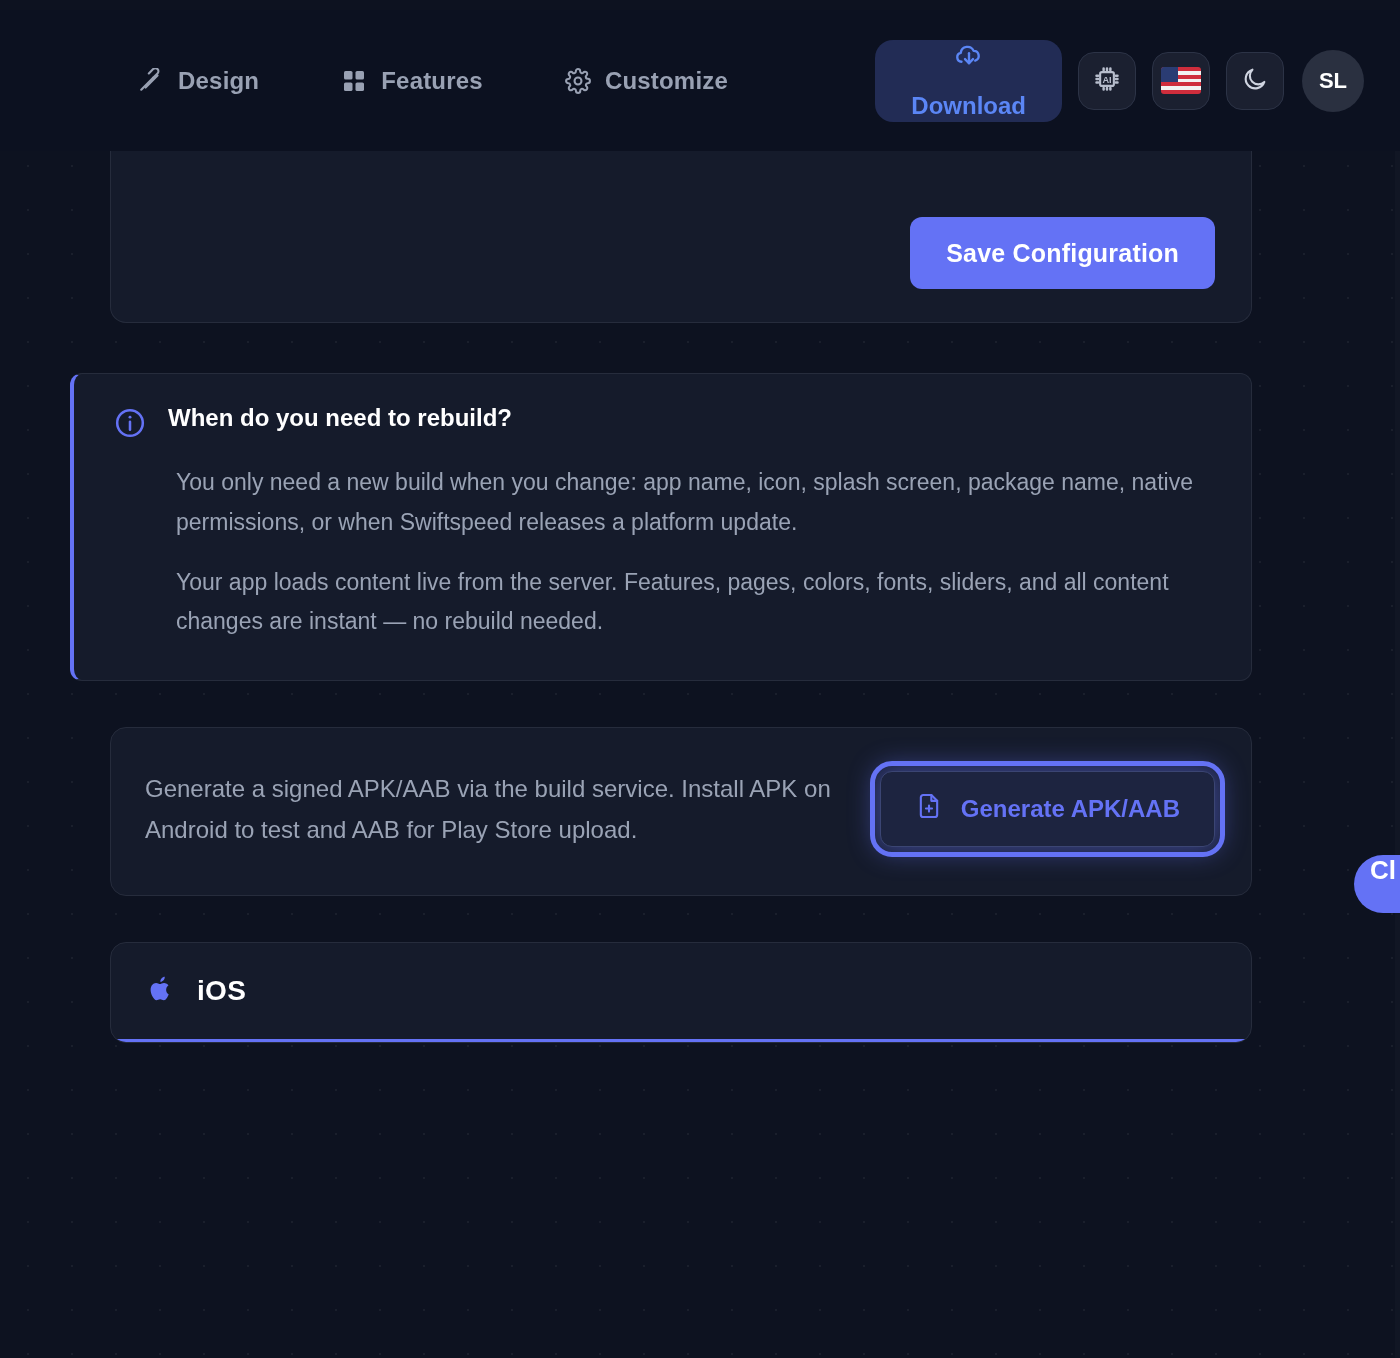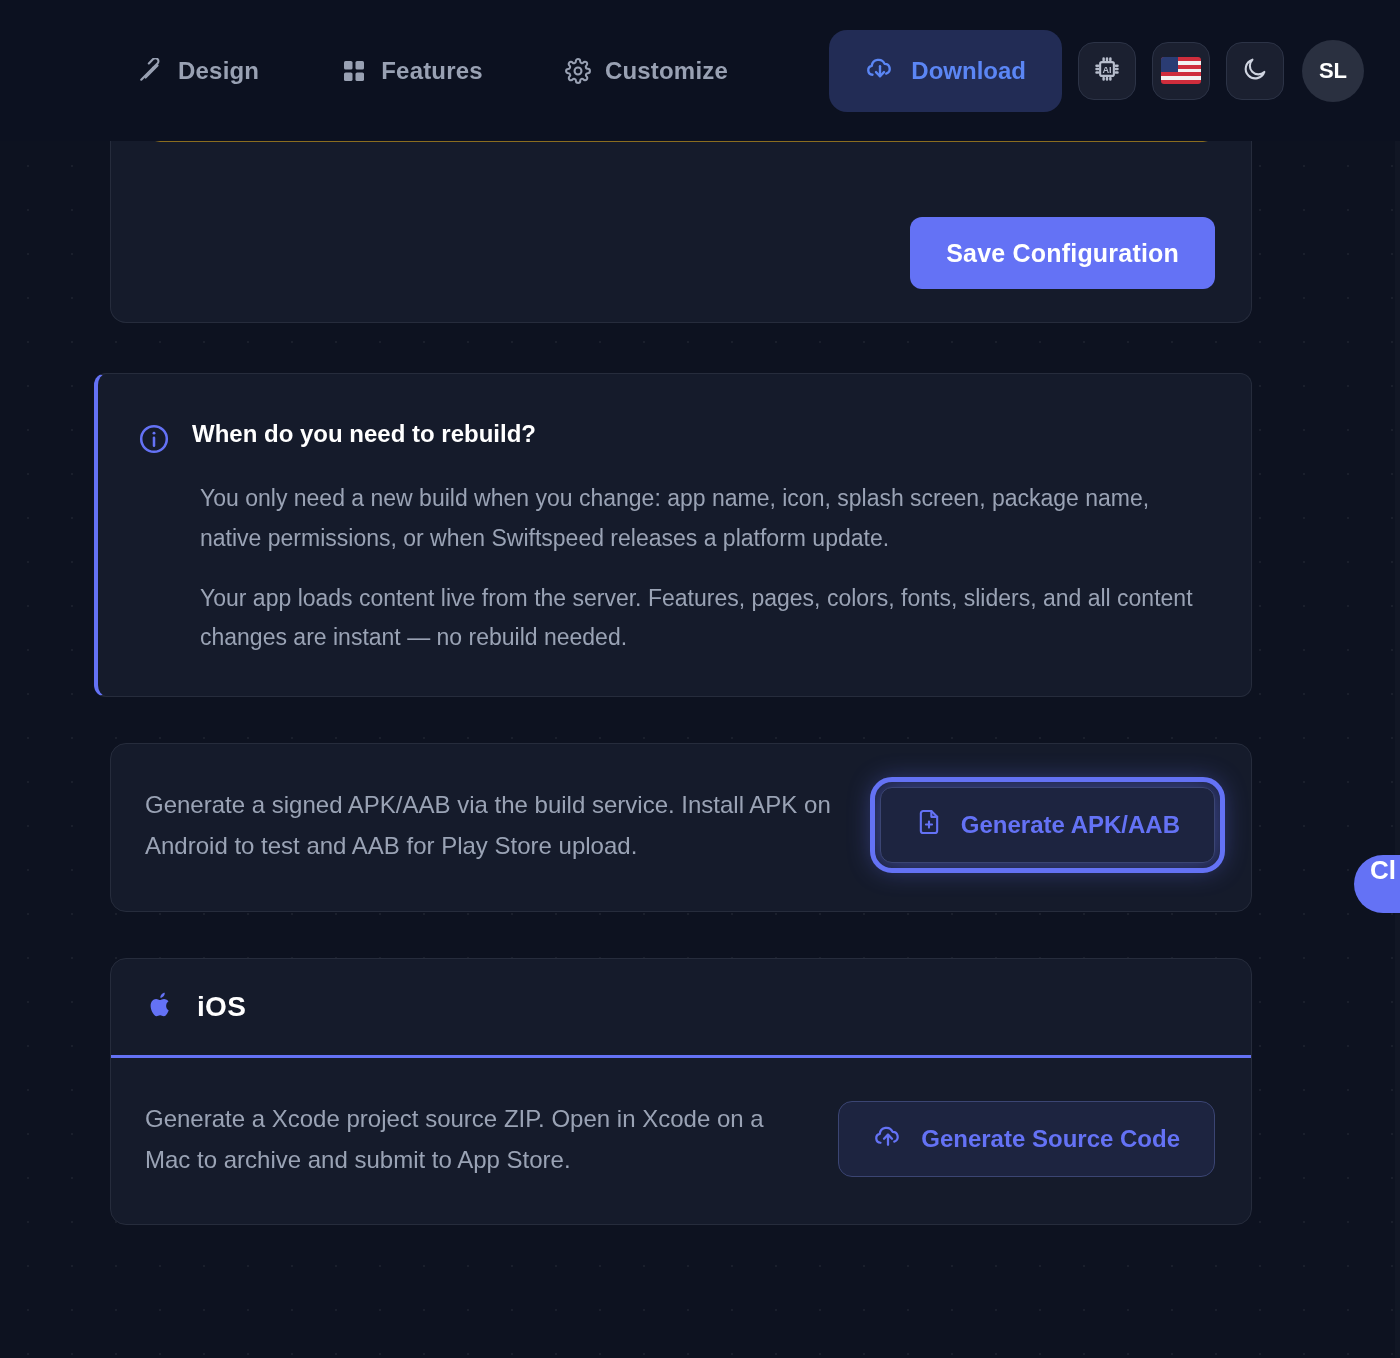--- a/index.html
+++ b/index.html
@@ -9,21 +9,21 @@
     background-image:radial-gradient(circle, rgba(255,255,255,.055) 1.2px, transparent 1.3px);
     background-size:44px 44px;
     background-position:6px 12px;
     font-family:"Liberation Sans", sans-serif;
     color:#e6e9f2;
     position:relative;
   }
 
   
   .topbar{
-    position:absolute;left:0;top:0;width:1400px;height:141px;
+    position:absolute;left:0;top:10px;width:1400px;height:141px;
     background:#0c1120;
     display:flex;align-items:center;
     padding:0 36px 0 138px;
     z-index:40;
   }
   .navlink{
     display:flex;align-items:center;gap:14px;
     color:#99a1b3;font-size:24px;font-weight:700;letter-spacing:.2px;
     margin-right:82px;cursor:pointer;
     white-space:nowrap;
@@ -32,20 +32,21 @@
   .navlink .ico svg{display:block;}
 
   .spacer{flex:1;}
 
   .dlbtn{
     display:flex;align-items:center;gap:16px;
     background:#222c55;border:none;border-radius:18px;
     height:82px;padding:0 36px;cursor:pointer;
     color:#5b86f5;font-size:24px;font-weight:700;
     font-family:"Liberation Sans", sans-serif;
+    flex-direction:column;
   }
   .iconbtn{
     width:58px;height:58px;border-radius:16px;background:#1b2030;
     border:1px solid #2c3346;margin-left:16px;
     display:flex;align-items:center;justify-content:center;cursor:pointer;flex:none;
   }
   .flagbtn{background:#1b2030;overflow:hidden;}
   .flag{width:40px;height:27px;border-radius:3px;position:relative;overflow:hidden;display:block;}
   .flag .stripes{position:absolute;inset:0;background:repeating-linear-gradient(#cf2d3c 0 3.85px,#f2f2f2 3.85px 7.7px);}
   .flag .canton{position:absolute;left:0;top:0;width:17px;height:15px;background:#2a3c73;}
@@ -76,24 +77,24 @@
   }
   .save-row{position:absolute;right:36px;top:77px;}
   .savebtn{
     background:#6472f5;color:#fff;border:none;border-radius:12px;
     height:72px;padding:0 36px;font-size:25px;font-weight:700;cursor:pointer;
     font-family:"Liberation Sans", sans-serif;letter-spacing:.2px;
   }
 
   
   .infocard{
-    margin:50px 40px 0 94px;
+    margin:50px 40px 0 70px;
     background:#151b2b;border:1px solid #262c3c;
     border-left:4px solid #6472f5;border-radius:12px;
-    padding:46px 38px 38px 40px;
+    padding:30px 38px 38px 40px;
   }
   .info-head{display:flex;align-items:flex-start;gap:22px;}
   .info-icon{flex:none;margin-top:3px;}
   .info-title{font-size:24px;font-weight:700;color:#fff;}
   .info-body{margin-left:62px;}
   .info-p{
     color:#9aa3b5;font-size:23px;line-height:1.73;margin-top:20px;font-weight:400;
     max-width:1110px;
   }
 
@@ -267,33 +268,20 @@
   <div class="platcard">
     <div class="plat-head">
       <span>
         <svg width="28" height="28" viewBox="0 0 24 24" fill="#6472f5">
           <path d="M16.4 12.6c0-2.5 2-3.7 2.1-3.8-1.2-1.7-3-1.9-3.6-2-1.5-.2-3 .9-3.8.9s-2-.9-3.2-.9c-1.7 0-3.2 1-4 2.5-1.7 3-.4 7.4 1.2 9.8.8 1.2 1.8 2.5 3 2.5 1.2 0 1.7-.8 3.1-.8s1.9.8 3.2.8 2.1-1.2 2.9-2.4c.9-1.4 1.3-2.7 1.3-2.8-.1 0-2.2-.9-2.2-3.8z"></path>
           <path d="M14.2 4.5c.7-.8 1.1-1.9 1-3-.9 0-2.1.6-2.8 1.4-.6.7-1.1 1.8-1 2.9 1 .1 2.1-.5 2.8-1.3z"></path>
         </svg>
       </span>
       <div class="plat-title">iOS</div>
     </div>
-    <div class="plat-body">
-      <div class="plat-desc">Generate a Xcode project source ZIP. Open in Xcode on a Mac to archive and submit to App Store.</div>
-      <button class="ghostbtn">
-        <span>
-          <svg width="30" height="30" viewBox="0 0 24 24" fill="none" stroke="#6472f5" stroke-width="1.8" stroke-linecap="round" stroke-linejoin="round">
-            <path d="M17 16.5a4 4 0 0 0-1.3-7.8 5.4 5.4 0 0 0-10.3 1.6A3.6 3.6 0 0 0 6 17.4"></path>
-            <path d="M12 19v-8"></path>
-              <path d="M8.8 14.2 12 10.9l3.2 3.3"></path>
-          </svg>
-        </span>
-        <span>Generate Source Code</span>
-      </button>
-    </div>
   </div>
 
 </div>
 
 <div class="sidepill">
   <span>Cl</span>
 </div>
 
 <div class="vscroll"></div>
 

